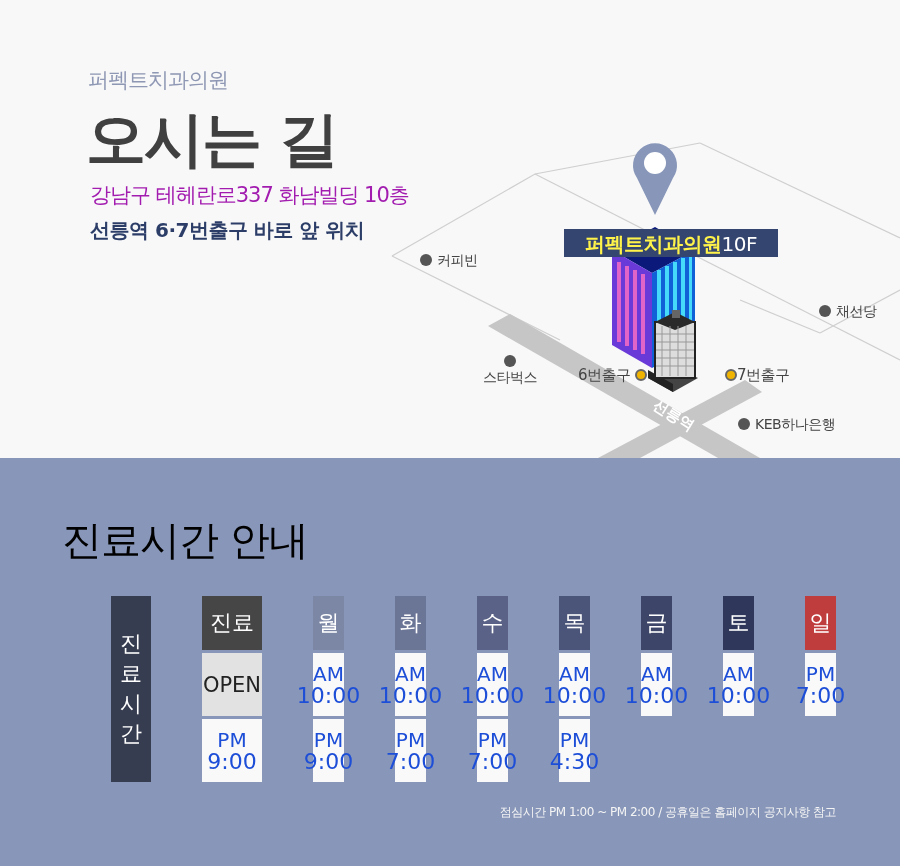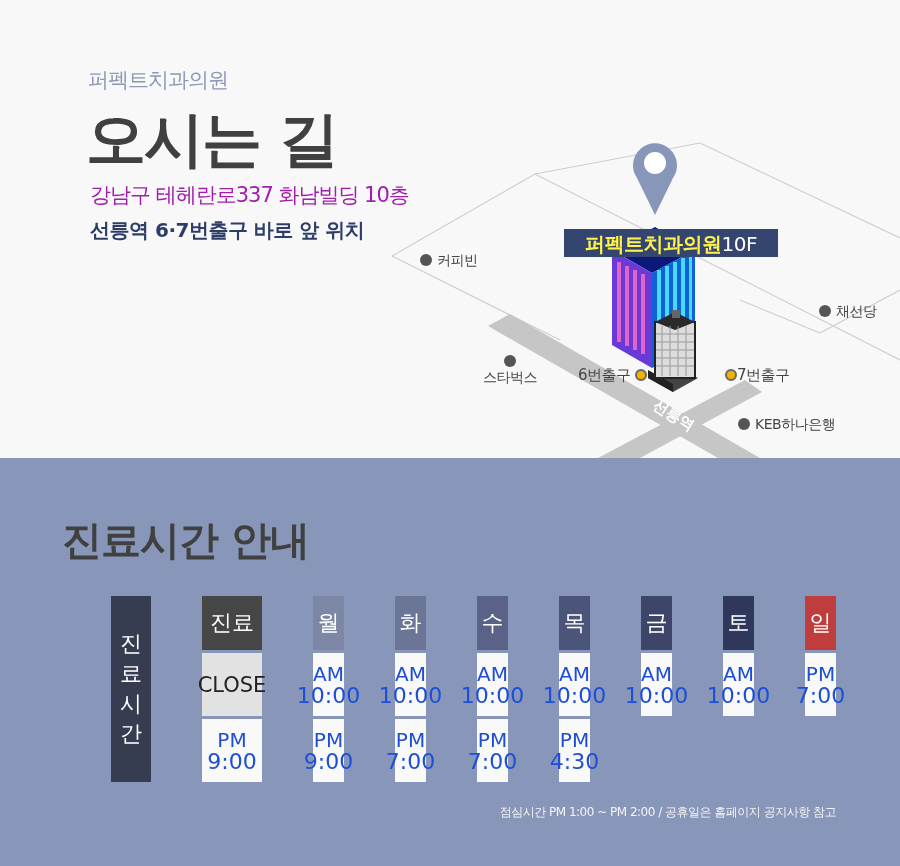--- a/index.html
+++ b/index.html
@@ -10,21 +10,21 @@
   .addr { position: absolute; left: 90px; top: 181px; font-size: 21px; color: #a21caf; letter-spacing: -1px; }
   .exit { position: absolute; left: 90px; top: 217px; font-size: 20px; color: #2c3e68; font-weight: bold; letter-spacing: -0.5px; }
   .map { position: absolute; left: 0; top: 0; width: 900px; height: 458px; }
   .poi { position: absolute; font-size: 14px; color: #444; letter-spacing: -0.5px; white-space: nowrap; }
   .dot { display: inline-block; width: 12px; height: 12px; border-radius: 50%; background: #555; vertical-align: -1px; margin-right: 5px; }
   .ydot { display: inline-block; width: 12px; height: 12px; border-radius: 50%; background: #f0b400; border: 2px solid #666; vertical-align: -1px; }
   .label-box { position: absolute; left: 564px; top: 229px; height: 28px; padding: 0 21px; background: #34456f; font-size: 20px; line-height: 30px; font-weight: bold; white-space: nowrap; letter-spacing: -0.5px; }
   .label-box .y { color: #fff34a; }
   .label-box .w { color: #fff; font-weight: normal; }
   .bottom { position: absolute; top: 458px; left: 0; width: 900px; height: 408px; background: #8897b9; }
-  .hours-title { position: absolute; left: 62px; top: 55px; font-size: 40px; font-weight: bold; color: #404040; letter-spacing: -1px; }
+  .hours-title { position: absolute; left: 62px; top: 55px; font-size: 40px; font-weight: normal; color: #000000; letter-spacing: -1px; }
   .grid { position: absolute; left: 63px; top: 138px; display: grid; grid-template-columns: 88px 108px repeat(7, 79px); grid-template-rows: 54px 63px 63px; column-gap: 3px; row-gap: 3px; }
   .cell { display: flex; align-items: center; justify-content: center; text-align: center; font-size: 21px; margin-left: 48px; }
   .side { grid-row: 1 / 4; grid-column: 1; background: #373d50; color: #fff; font-size: 22px; line-height: 30px; flex-direction: column; }
   .hd { color: #fff; font-size: 22px; }
   .rowlabel { background: #e2e2e2; color: #222; font-size: 21px; }
   .time { background: #f9f9f9; color: #1d4ed8; flex-direction: column; line-height: 22px; font-size: 20px; }
   .time .big { font-size: 22px; }
   .closed { grid-column: 9; grid-row: 2 / 4; background: #e2e2e2; color: #c9413f; font-size: 20px; }
   .note { position: absolute; right: 64px; top: 346px; font-size: 12px; color: #f4f4f4; letter-spacing: -0.5px; }
 </style>
@@ -113,21 +113,21 @@
     </div>
     <div class="cell hd" style="background:#464646;">진료</div>
     <div class="cell hd" style="background:#7c87a6;">월</div>
     <div class="cell hd" style="background:#6b7596;">화</div>
     <div class="cell hd" style="background:#5a6387;">수</div>
     <div class="cell hd" style="background:#4b5579;">목</div>
     <div class="cell hd" style="background:#3d4669;">금</div>
     <div class="cell hd" style="background:#2f385a;">토</div>
     <div class="cell hd" style="background:#c03d3d;">일</div>
 
-    <div class="cell rowlabel">CLOSE</div>
+    <div class="cell rowlabel">OPEN</div>
     <div class="cell time">
         <span>AM</span>
         <span class="big">10:00</span>
       </div>
     <div class="cell time">
         <span>AM</span>
         <span class="big">10:00</span>
       </div>
     <div class="cell time">
         <span>AM</span>

